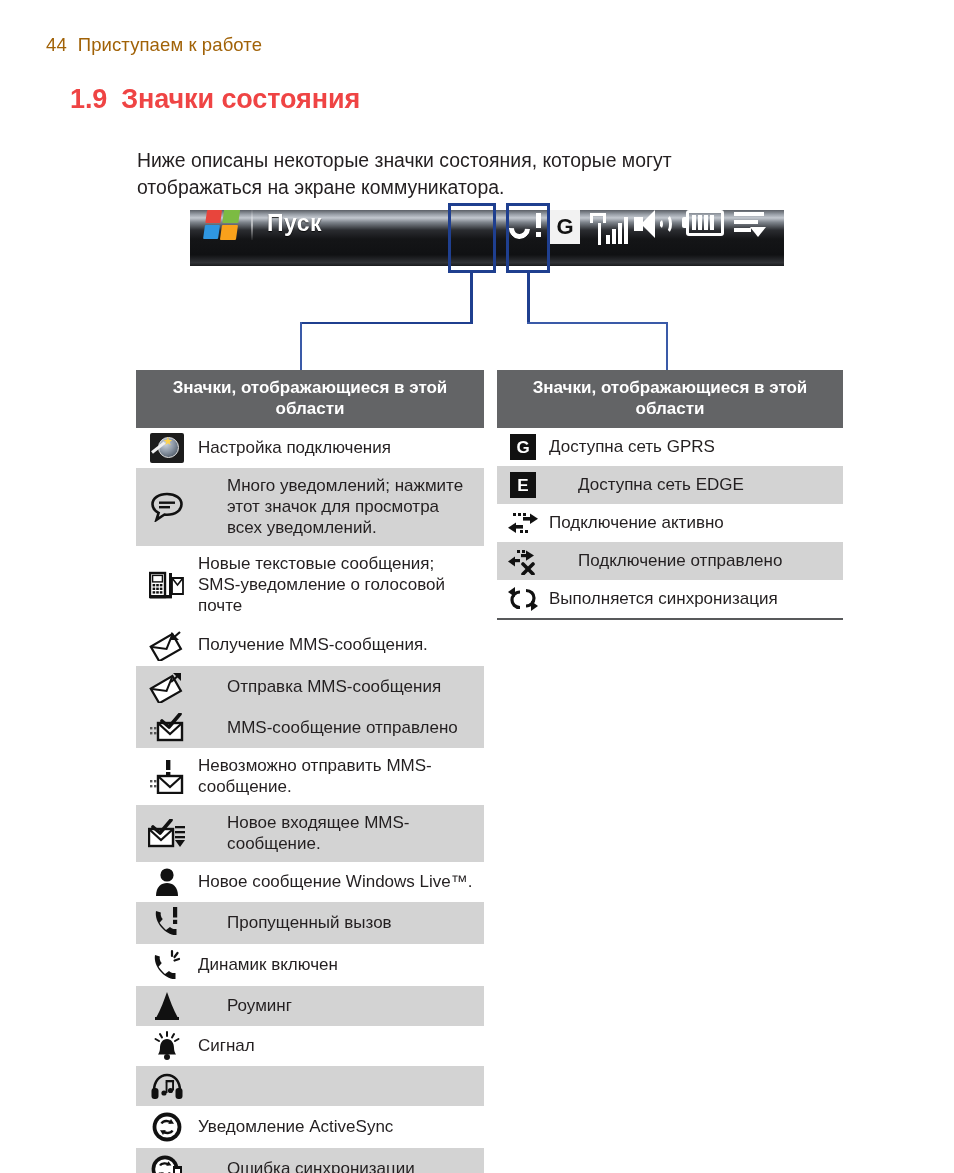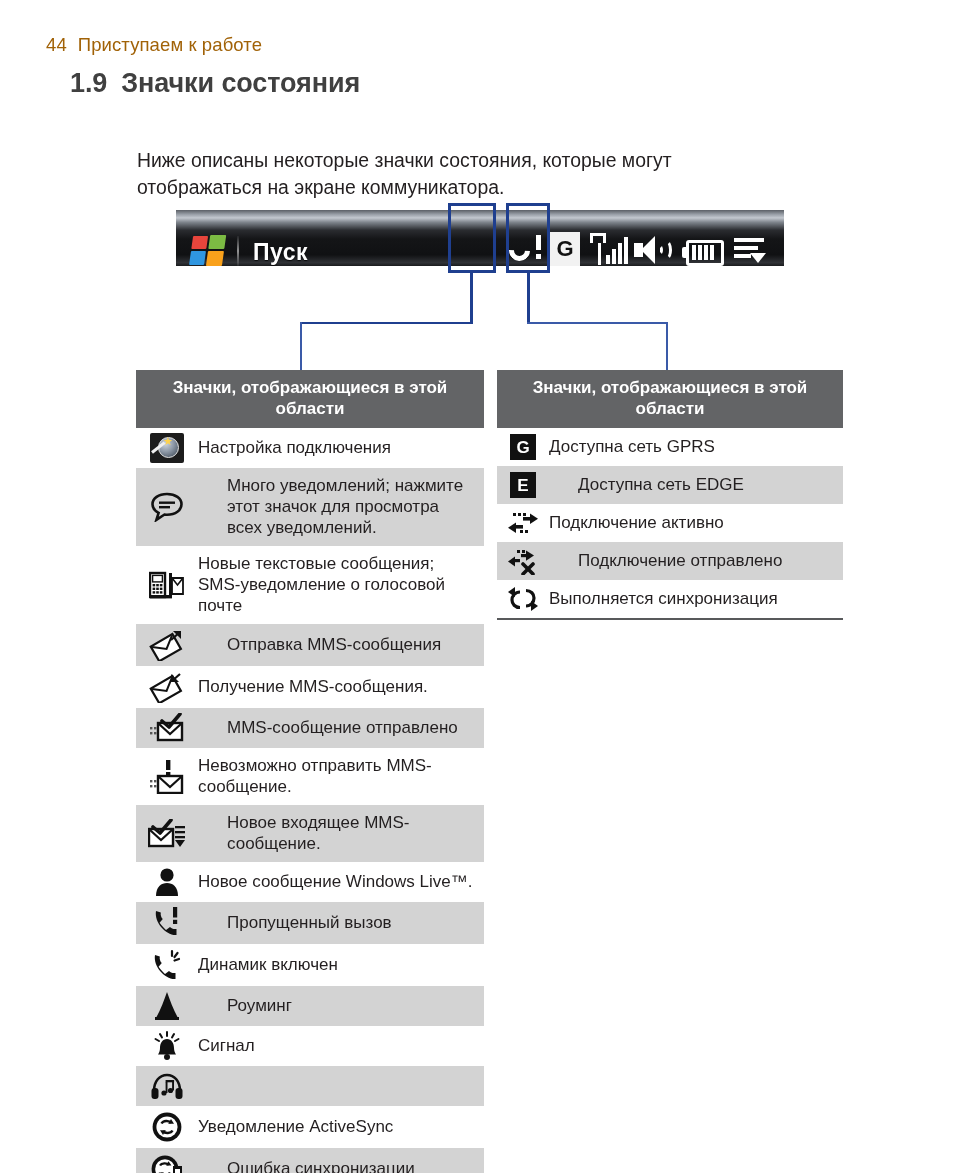--- a/index.html
+++ b/index.html
@@ -23,24 +23,24 @@
     color: #a16207;
     letter-spacing: 0.1px;
     white-space: nowrap;
   }
   .page-header .pnum { margin-right: 11px; }
 
   
   .section-title {
     position: absolute;
     left: 70px;
-    top: 68px;
+    top: 84px;
     font-size: 27px;
     font-weight: bold;
-    color: #404040;
+    color: #ef4444;
     letter-spacing: -0.1px;
     white-space: nowrap;
   }
   .section-title .snum { margin-right: 14px; }
 
   
   .intro {
     position: absolute;
     left: 137px;
     top: 128px;
@@ -58,22 +58,23 @@
     width: 608px;
     height: 56px;
   }
   .taskbar {
     position: absolute;
     inset: 0;
     background: linear-gradient(to bottom,
        #5b5f66 0%, #9aa0a8 8%, #c3c8cf 14%, #7e848c 22%,
        #2a2c30 36%, #141517 52%, #101113 80%, #303236 94%, #1a1b1d 100%);
     display: flex;
-    align-items: flex-end;
+    align-items: flex-start;
     overflow: hidden;
+    margin-left: 14px;
   }
   .win-logo {
     position: relative;
     width: 34px; height: 30px;
     margin-left: 15px;
     transform: skewX(-8deg);
     flex: none;
   }
   .win-logo i {
     position: absolute; display: block; border-radius: 1px;
@@ -353,46 +354,46 @@
         </g>
         <rect x="1" y="25" width="22" height="3.4" fill="#111"></rect>
         <rect x="20" y="3" width="3" height="25" fill="#111"></rect>
         <polygon points="23,8 34,8 34,24 23,24" fill="#fff" stroke="#111" stroke-width="1.8"></polygon>
         <polyline points="23.6,8.8 28.5,15 33.4,8.8" fill="none" stroke="#111" stroke-width="1.6"></polyline>
       </svg>
     </span>
     <span class="cell-text">Новые текстовые сообщения; SMS-уведомление о голосовой почте</span>
   </div>
 
-  <div class="row shaded">
+  <div class="row">
     <span class="cell-icon">
       <svg width="36" height="32" viewBox="0 0 36 32" aria-hidden="true">
         <g transform="rotate(-30 17 18)">
           <rect x="4" y="10" width="25" height="17" fill="#fff" stroke="#111" stroke-width="2.2"></rect>
           <polyline points="5,11 16.5,20 28,11" fill="none" stroke="#111" stroke-width="2"></polyline>
         </g>
-        <path d="M22 11 L31 3" stroke="#111" stroke-width="2.2" fill="none"></path>
-        <polygon points="32,2 32,10 24,2" fill="#111"></polygon>
-      </svg>
-    </span>
-    <span class="cell-text">Отправка MMS-сообщения</span>
-  </div>
-
-  <div class="row">
+        <path d="M31 3 L23 10" stroke="#111" stroke-width="2.2" fill="none"></path>
+        <polygon points="22,11 22,3 30,11" fill="#111"></polygon>
+      </svg>
+    </span>
+    <span class="cell-text">Получение MMS-сообщения.</span>
+  </div>
+
+  <div class="row shaded">
     <span class="cell-icon">
       <svg width="36" height="32" viewBox="0 0 36 32" aria-hidden="true">
         <g transform="rotate(-30 17 18)">
           <rect x="4" y="10" width="25" height="17" fill="#fff" stroke="#111" stroke-width="2.2"></rect>
           <polyline points="5,11 16.5,20 28,11" fill="none" stroke="#111" stroke-width="2"></polyline>
         </g>
-        <path d="M31 3 L23 10" stroke="#111" stroke-width="2.2" fill="none"></path>
-        <polygon points="22,11 22,3 30,11" fill="#111"></polygon>
-      </svg>
-    </span>
-    <span class="cell-text">Получение MMS-сообщения.</span>
+        <path d="M22 11 L31 3" stroke="#111" stroke-width="2.2" fill="none"></path>
+        <polygon points="32,2 32,10 24,2" fill="#111"></polygon>
+      </svg>
+    </span>
+    <span class="cell-text">Отправка MMS-сообщения</span>
   </div>
 
   <div class="row shaded">
     <span class="cell-icon">
       <svg width="36" height="30" viewBox="0 0 36 30" aria-hidden="true">
         <g fill="#555">
             <rect x="1" y="14" width="2.4" height="2.4"></rect>
             <rect x="1" y="19" width="2.4" height="2.4"></rect>
           <rect x="5" y="14" width="2.4" height="2.4"></rect>
             <rect x="5" y="19" width="2.4" height="2.4"></rect>

